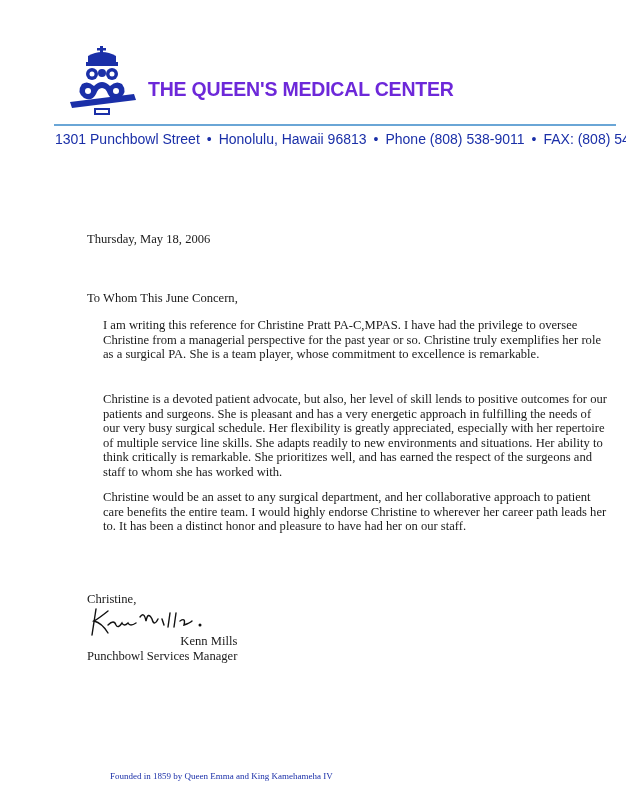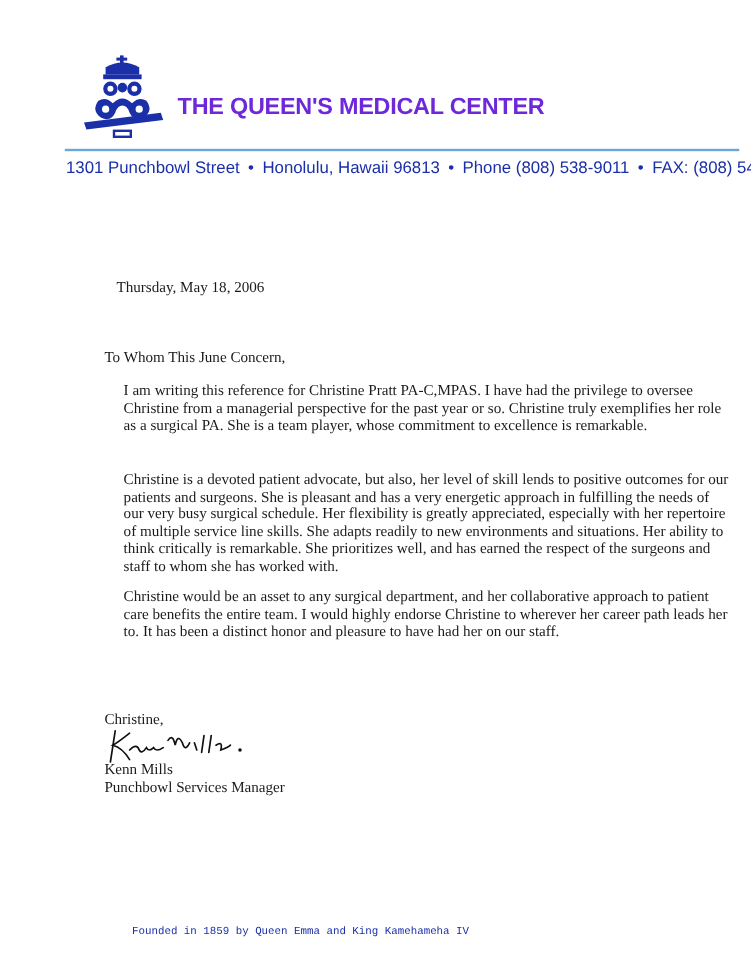--- a/index.html
+++ b/index.html
@@ -2,30 +2,30 @@
 <html><head>
 <meta charset="utf-8">
 <style>
   html, body { margin: 0; padding: 0; background: #ffffff; }
   body { width: 626px; height: 810px; position: relative; overflow: hidden; font-family: "Liberation Serif", serif; color: #1a1a1a; }
   .logo { position: absolute; left: 66px; top: 46px; width: 72px; height: 74px; }
   .org-name { position: absolute; left: 148px; top: 78px; font-family: "Liberation Sans", sans-serif; font-weight: bold; font-size: 19.5px; color: #6d28d9; letter-spacing: -0.2px; white-space: nowrap; }
   .rule { position: absolute; left: 54px; top: 124px; width: 562px; height: 1.5px; background: #6aa6d6; }
   .addr { position: absolute; left: 55px; top: 131px; font-family: "Liberation Sans", sans-serif; font-size: 14px; color: #1a2fa8; white-space: nowrap; }
   .addr span.sep { margin: 0 7px; }
-  .date { position: absolute; left: 97px; top: 232px; font-size: 12.6px; text-align: center; }
+  .date { position: absolute; left: 87px; top: 232px; font-size: 12.6px; text-align: center; }
   .salutation { position: absolute; left: 87px; top: 291px; font-size: 12.6px; }
   .para { position: absolute; left: 87px; width: 505px; font-size: 12.6px; line-height: 14.6px; margin-left: 16px; }
   .p1 { top: 318px; }
   .p2 { top: 392px; }
   .p3 { top: 490px; }
   .closing { position: absolute; left: 87px; top: 592px; font-size: 12.6px; }
   .signature { position: absolute; left: 88px; top: 605px; width: 140px; height: 34px; }
-  .signer { position: absolute; left: 87px; top: 634px; font-size: 12.6px; line-height: 14.6px; }
-  .footer { position: absolute; left: 68px; top: 771px; font-family: Liberation Mono, monospace; font-size: 9px; color: #1a2fa8; white-space: nowrap; padding-left: 42px; }
+  .signer { position: absolute; left: 87px; top: 634px; font-size: 12.6px; line-height: 14.6px; text-align: right; }
+  .footer { position: absolute; left: 68px; top: 771px; font-family: Liberation Serif, serif; font-size: 9px; color: #1a2fa8; white-space: nowrap; padding-left: 42px; }
 </style>
 </head>
 <body>
 
 <div>
   <svg class="logo" viewBox="0 0 72 74">
     <g fill="#1a2fa8">
       <rect x="34" y="0" width="3" height="8"></rect>
       <rect x="31" y="2" width="9" height="2.5"></rect>
       <path d="M22 10 Q36 2 50 10 L50 16 L22 16 Z"></path>

